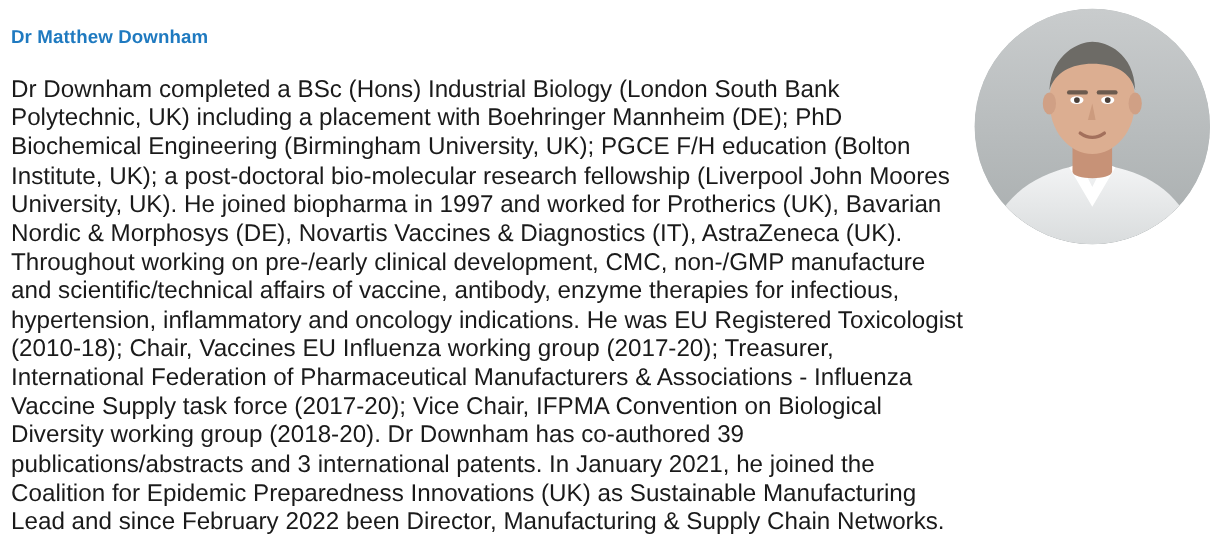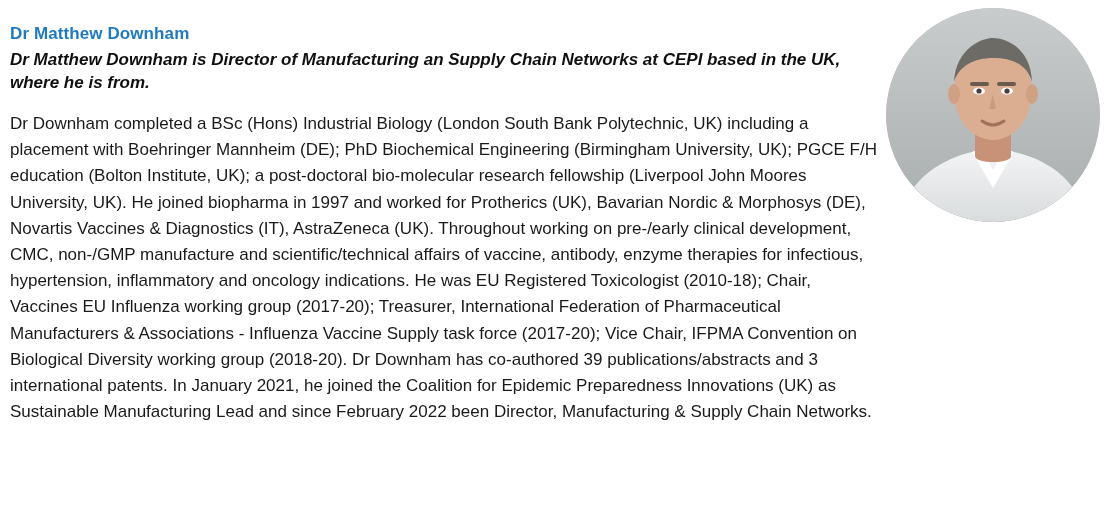--- a/index.html
+++ b/index.html
@@ -35,21 +35,21 @@
   .subtitle {
     font-weight: bold;
     font-style: italic;
     font-size: 17px;
     line-height: 23px;
     margin: 0 0 14px 0;
     color: #101010;
     max-width: 860px;
   }
   .bio-body {
-    font-size: 17px;
+    font-size: 22px;
     line-height: 26.2px;
     color: #1a1a1a;
     max-width: 872px;
     text-align: left;
   }
   .portrait {
     position: absolute;
     top: 8px;
     right: 18px;
     width: 214px;
@@ -64,21 +64,20 @@
     height: 214px;
   }
 </style>
 </head>
 <body>
 
 <div class="page">
 
   <div class="bio-wrap">
     <h1 class="name">Dr Matthew Downham</h1>
-    <p class="subtitle">Dr Matthew Downham is Director of Manufacturing an Supply Chain Networks at CEPI based in the UK, where he is from.</p>
     <p class="bio-body">Dr Downham completed a BSc (Hons) Industrial Biology (London South Bank Polytechnic, UK) including a placement with Boehringer Mannheim (DE); PhD Biochemical Engineering (Birmingham University, UK); PGCE F/H education (Bolton Institute, UK); a post-doctoral bio-molecular research fellowship (Liverpool John Moores University, UK). He joined biopharma in 1997 and worked for Protherics (UK), Bavarian Nordic &amp; Morphosys (DE), Novartis Vaccines &amp; Diagnostics (IT), AstraZeneca (UK). Throughout working on pre-/early clinical development, CMC, non-/GMP manufacture and scientific/technical affairs of vaccine, antibody, enzyme therapies for infectious, hypertension, inflammatory and oncology indications. He was EU Registered Toxicologist (2010-18); Chair, Vaccines EU Influenza working group (2017-20); Treasurer, International Federation of Pharmaceutical Manufacturers &amp; Associations - Influenza Vaccine Supply task force (2017-20); Vice Chair, IFPMA Convention on Biological Diversity working group (2018-20). Dr Downham has co-authored 39 publications/abstracts and 3 international patents. In January 2021, he joined the Coalition for Epidemic Preparedness Innovations (UK) as Sustainable Manufacturing Lead and since February 2022 been Director, Manufacturing &amp; Supply Chain Networks.</p>
   </div>
 
   <div class="portrait">
     <svg viewBox="0 0 214 214" xmlns="http://www.w3.org/2000/svg" aria-hidden="true">
       <defs>
         <clipPath id="circ">
             <circle cx="107" cy="107" r="107"></circle>
           </clipPath>
         <linearGradient id="bg" x1="0" y1="0" x2="0" y2="1">

